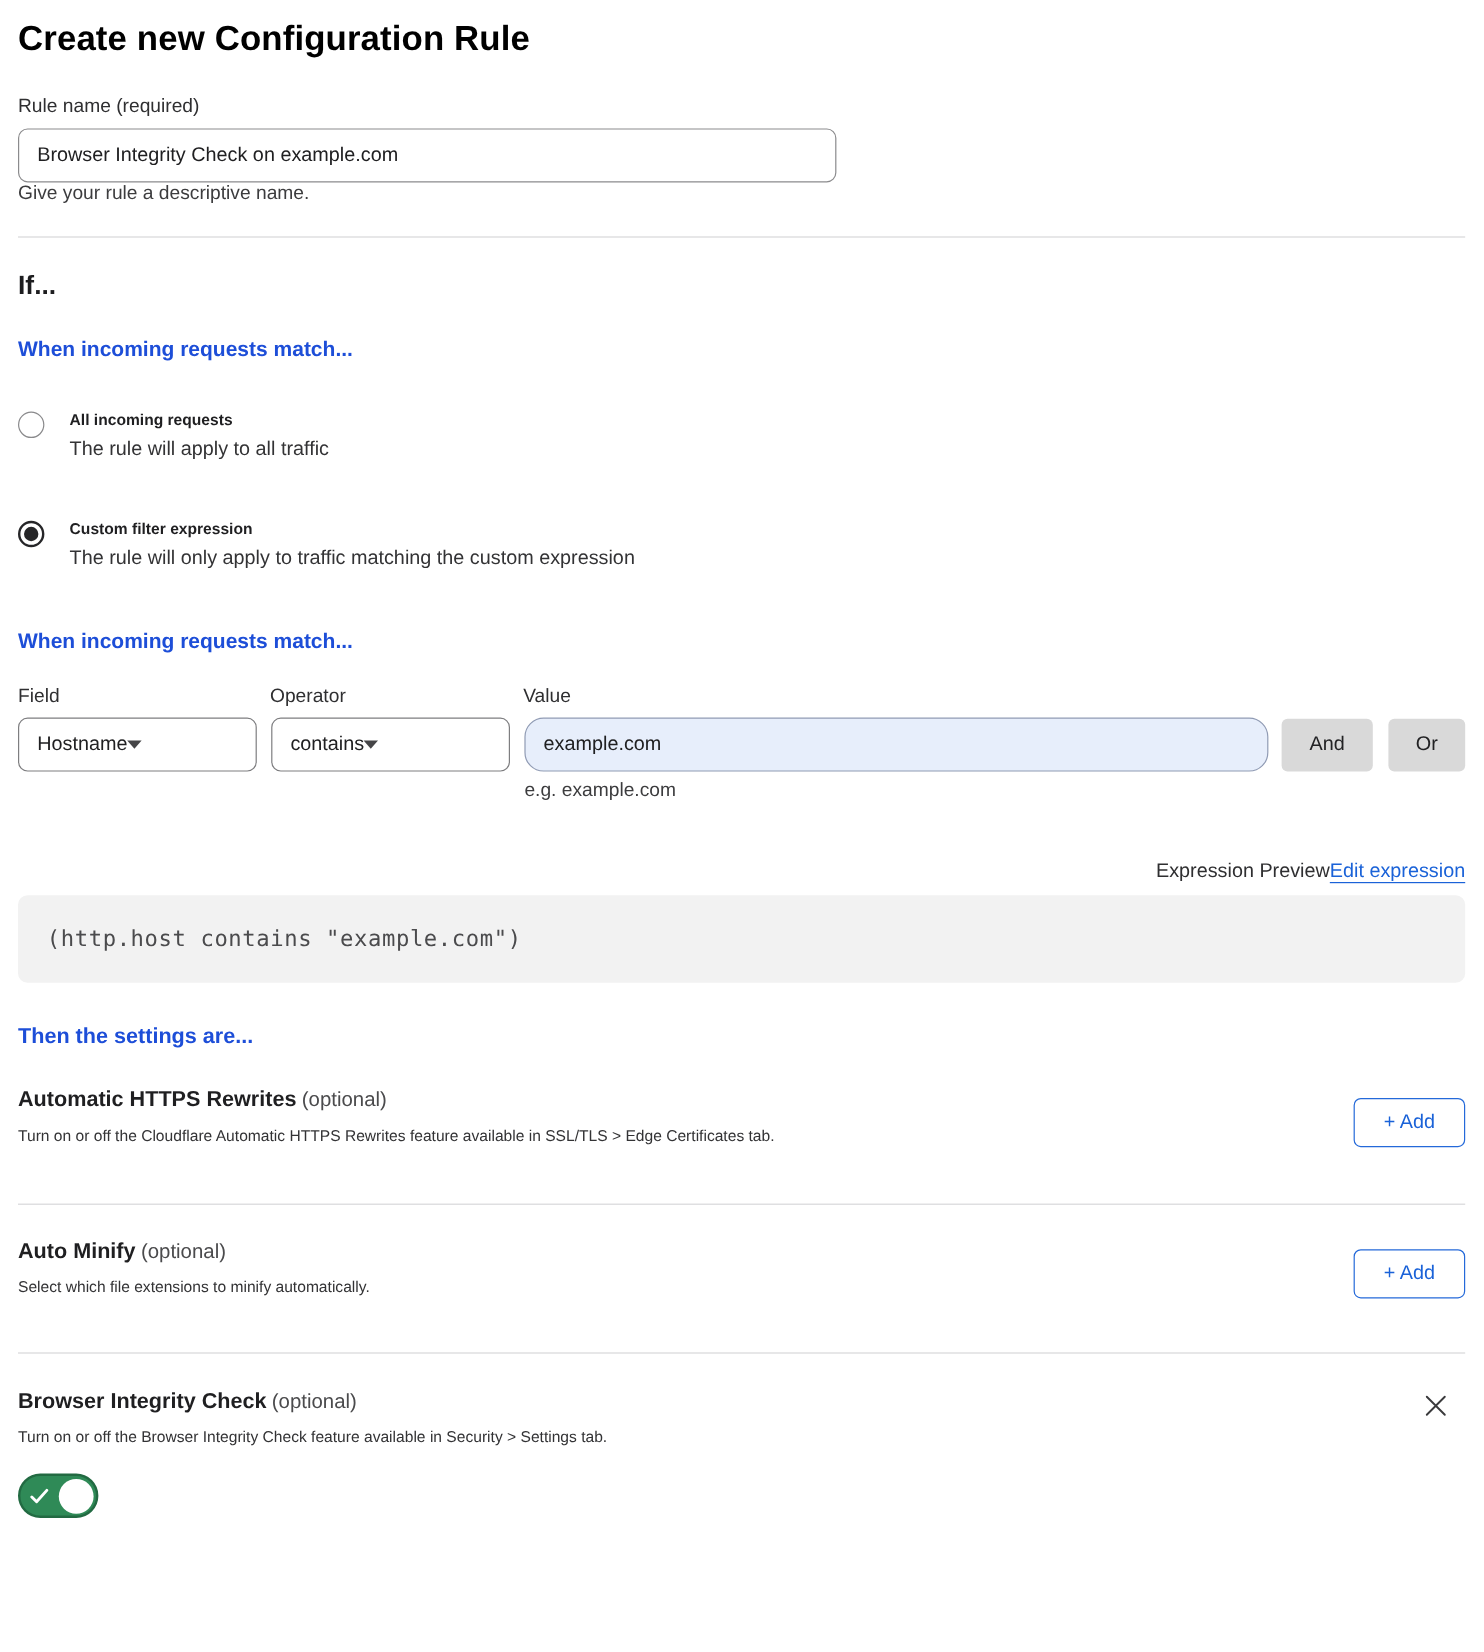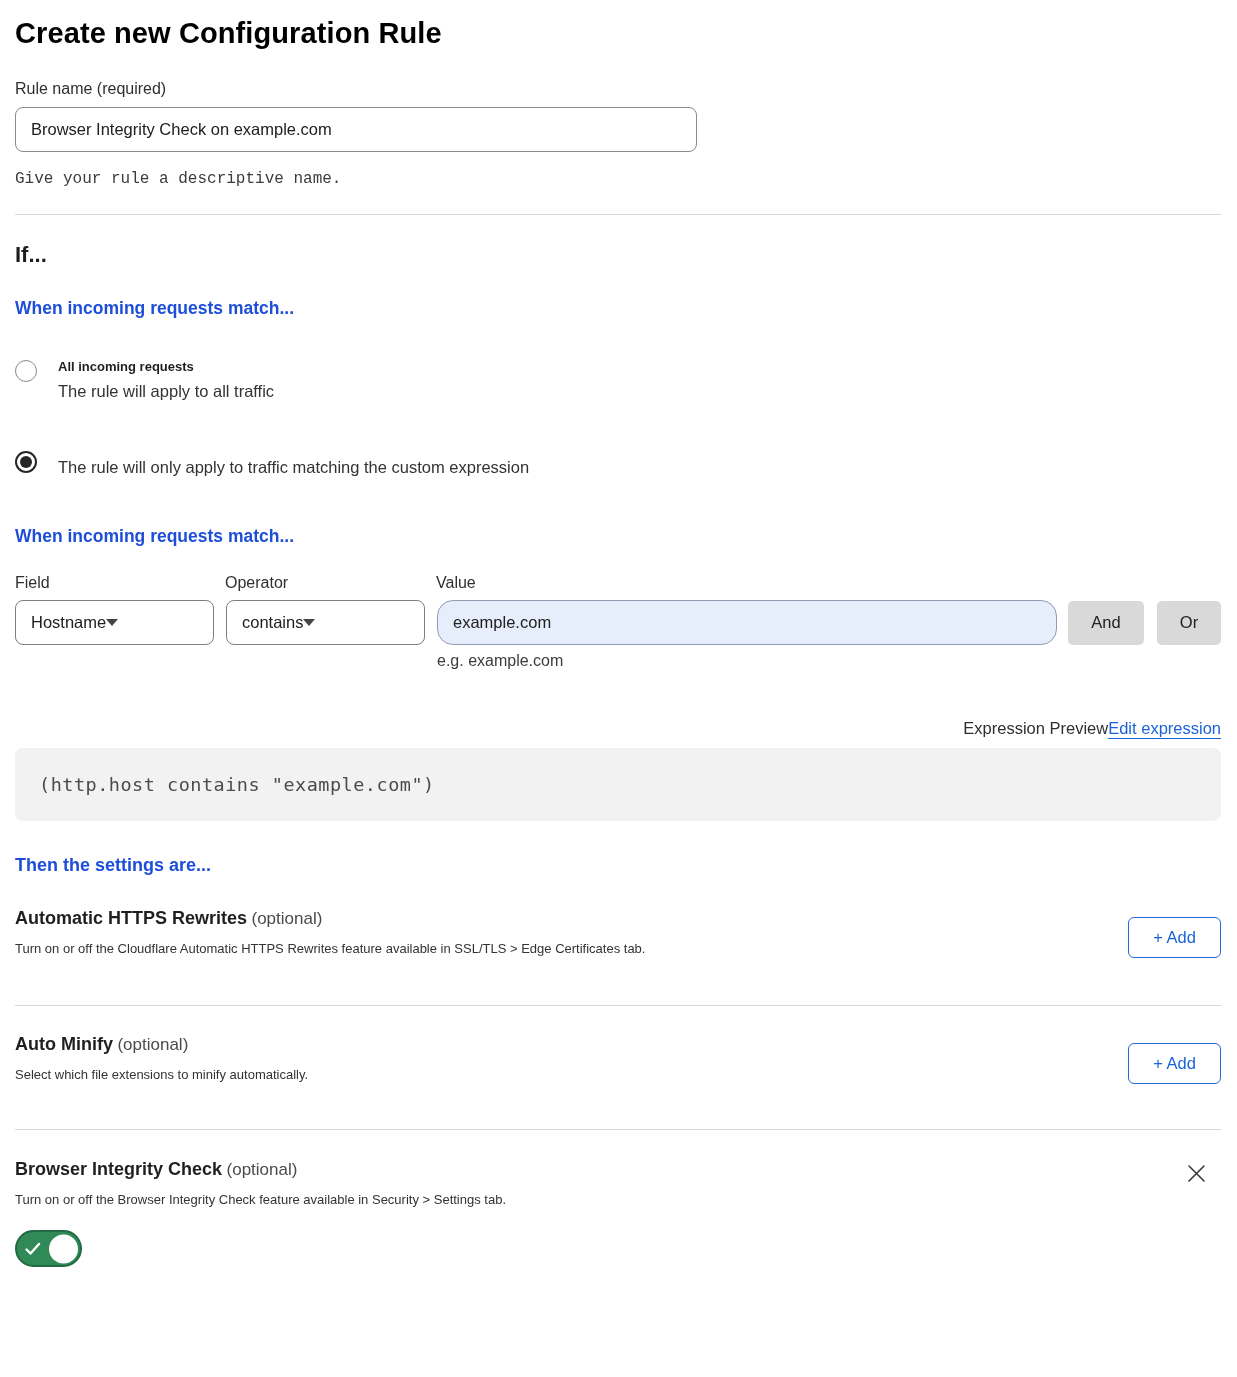--- a/index.html
+++ b/index.html
@@ -29,21 +29,21 @@
     display: block;
     margin-top: 9px;
     width: 682px; height: 45px;
     border: 1px solid #8b8b8d; border-radius: 8px;
     padding: 0 15px;
     font-family: "Liberation Sans", sans-serif;
     font-size: 16.5px; color: #202022;
     background: #ffffff;
     outline: none;
   }
-  .rule-name-helper { margin-top: 18px; font-family: Liberation Mono, monospace; }
+  .rule-name-helper { margin-top: 1px; }
 
   .divider {
     border: none; border-top: 1px solid #d8d8da;
     margin-top: 26px;
   }
 
   
   .if-heading { margin-top: 27px; }
   .match-heading { margin-top: 30px; }
 
@@ -191,20 +191,21 @@
     <div class="radio-circle"></div>
     <div class="radio-texts">
       <div class="radio-title">All incoming requests</div>
       <div class="radio-desc">The rule will apply to all traffic</div>
     </div>
   </div>
 
   <div class="radio-option">
     <div class="radio-circle selected"></div>
     <div class="radio-texts">
+      <div class="radio-title">Custom filter expression</div>
       <div class="radio-desc">The rule will only apply to traffic matching the custom expression</div>
     </div>
   </div>
 
   <h3 class="sub-heading builder-heading">When incoming requests match...</h3>
 
   <div class="builder-labels">
     <div class="field-label lbl-field">Field</div>
     <div class="field-label lbl-operator">Operator</div>
     <div class="field-label">Value</div>

